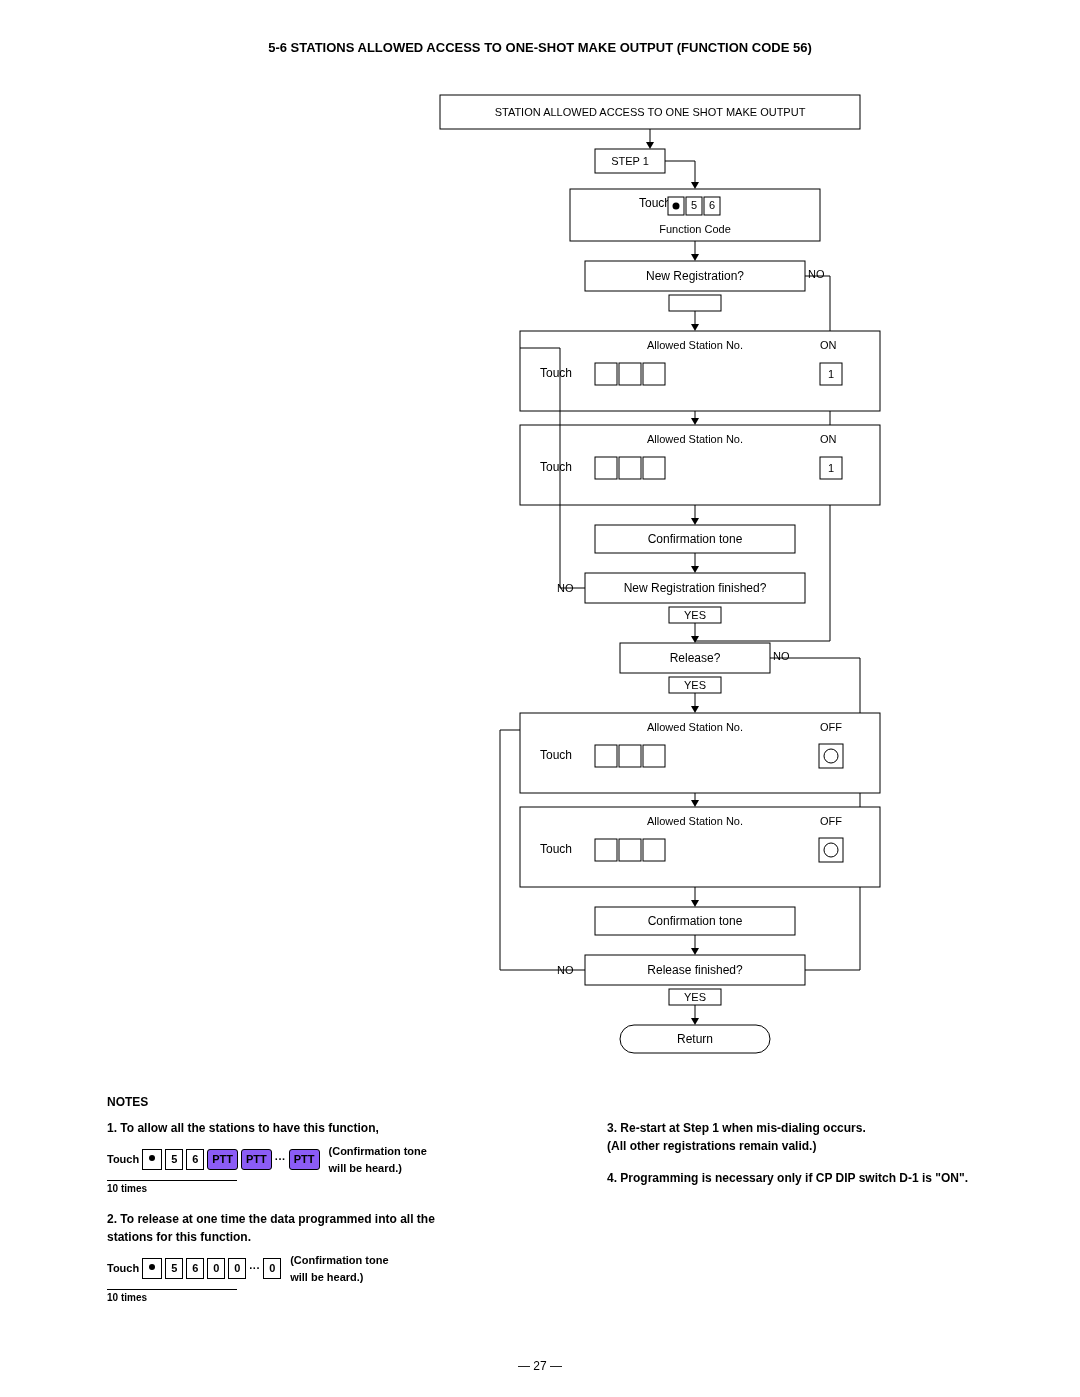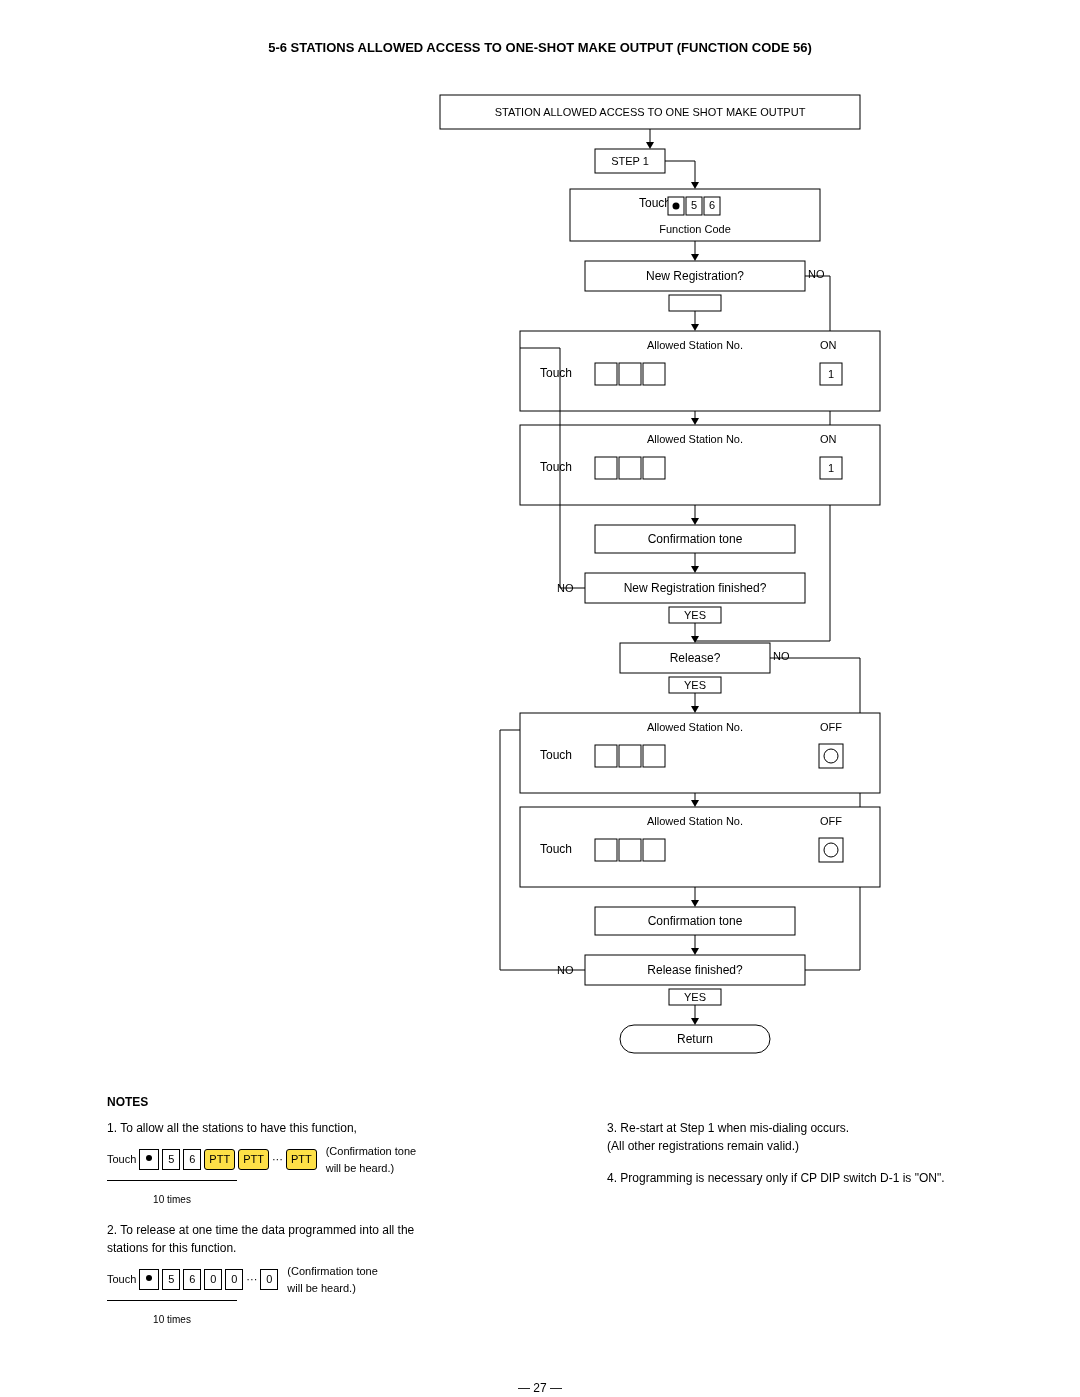--- a/index.html
+++ b/index.html
@@ -29,21 +29,21 @@
       background: #fff;
     }
     .key-btn-round {
       display: inline-block;
       border: 1px solid #000;
       border-radius: 3px;
       padding: 1px 4px;
       font-size: 11px;
       min-width: 18px;
       text-align: center;
-      background: #fde047;
+      background: #8b5cf6;
     }
     
     .notes-section {
       margin-top: 40px;
       width: 100%;
       margin-left: 47px;
     }
     .notes-title {
       font-size: 12px;
       font-weight: bold;
@@ -51,35 +51,36 @@
     }
     .notes-grid {
       display: grid;
       grid-template-columns: 1fr 1fr;
       gap: 10px 40px;
     }
     .note-item {
       font-size: 12px;
       line-height: 1.5;
       margin-bottom: 14px;
+      font-weight: bold;
     }
     .note-touch-line {
       display: flex;
       align-items: center;
       gap: 3px;
       flex-wrap: wrap;
       margin: 4px 0;
       font-size: 11px;
     }
     .ten-times {
       font-size: 10px;
-      text-align: center;
+      text-align: left;
       border-top: 1px solid #000;
       margin-top: 2px;
-      padding-top: 11px;
+      padding-top: 0;
       width: 130px;
     }
     .page-number {
       text-align: center;
       margin-top: 40px;
       font-size: 12px;
     }
     
     .svg-container {
       display: flex;

